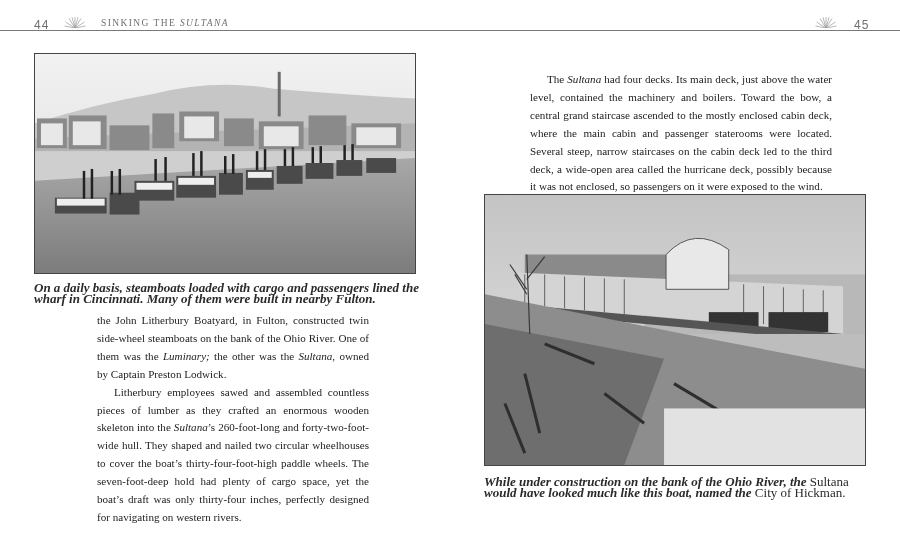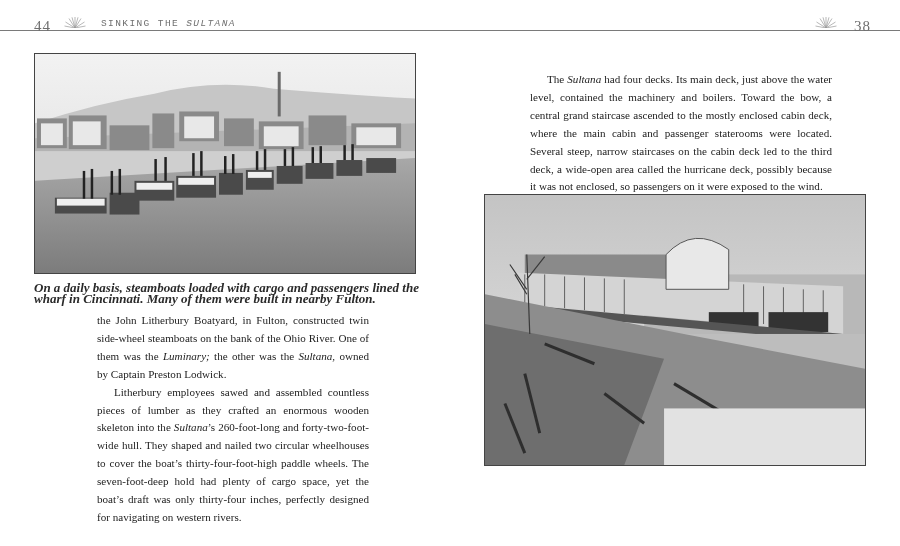--- a/index.html
+++ b/index.html
@@ -3,25 +3,25 @@
 <meta charset="utf-8">
 <style>
   html, body { margin: 0; padding: 0; }
   body {
     width: 900px; height: 546px; background: #ffffff; position: relative; overflow: hidden;
     font-family: "DejaVu Serif", "Liberation Serif", serif; color: #2a2a2a;
   }
   .spread { position: absolute; left: 0; top: 0; width: 900px; height: 546px; }
   .header-rule { position: absolute; left: 0; right: 0; top: 30px; height: 1px; background: #7a7a7a; }
   .running-head {
-    position: absolute; top: 18px; font-family: Liberation Mono, monospace; font-size: 9.5px;
+    position: absolute; top: 18px; font-family: Liberation Serif, serif; font-size: 9.5px;
     letter-spacing: 1.4px; color: #6f6f6f; text-transform: uppercase; white-space: nowrap;
   }
   .running-head .it { font-style: italic; }
-  .folio { position: absolute; top: 18px; font-family: Liberation Serif, serif; font-size: 15px; color: #6f6f6f; letter-spacing: 1px; }
+  .folio { position: absolute; top: 18px; font-family: Liberation Sans, sans-serif; font-size: 12px; color: #6f6f6f; letter-spacing: 1px; }
   .ornament { position: absolute; top: 15px; width: 22px; height: 13px; }
   .photo {
     position: absolute; border: 1px solid #444; background: #d9d9d9; overflow: hidden; box-sizing: border-box;
   }
   .photo svg { display: block; width: 100%; height: 100%; }
   .caption {
     position: absolute; font-family: "Liberation Serif", serif; font-style: italic; font-weight: bold;
     font-size: 13px; line-height: 11px; color: #2a2a2a;
   }
   .caption .roman { font-style: normal; font-weight: normal; }
@@ -64,21 +64,21 @@
         <line x1="11" y1="13" x2="5" y2="3.5"></line>
         <line x1="11" y1="13" x2="17" y2="3.5"></line>
       <line x1="11" y1="13" x2="1.5" y2="7"></line>
         <line x1="11" y1="13" x2="20.5" y2="7"></line>
         <line x1="11" y1="13" x2="0.5" y2="11"></line>
       <line x1="11" y1="13" x2="21.5" y2="11"></line>
         <line x1="11" y1="13" x2="8" y2="2.3"></line>
         <line x1="11" y1="13" x2="14" y2="2.3"></line>
     </g>
   </svg>
-  <span class="folio" style="left:854px;">38</span>
+  <span class="folio" style="left:854px;">45</span>
 
   <div class="photo" style="left:34px; top:53px; width:382px; height:221px;">
     <svg viewBox="0 0 382 221" preserveAspectRatio="none">
       <defs>
         <linearGradient id="skyL" x1="0" y1="0" x2="0" y2="1">
           <stop offset="0" stop-color="#f2f2f2"></stop>
             <stop offset="1" stop-color="#d8d8d8"></stop>
         </linearGradient>
         <linearGradient id="waterL" x1="0" y1="0" x2="0" y2="1">
           <stop offset="0" stop-color="#a8a8a8"></stop>
@@ -200,14 +200,15 @@
         <line x1="40" y1="180" x2="55" y2="240"></line>
           <line x1="190" y1="190" x2="240" y2="220"></line>
       </g>
       <rect x="180" y="215" width="202" height="57" fill="#e2e2e2"></rect>
       <g stroke="#3a3a3a" stroke-width="1.2" fill="none">
         <path d="M45 140 L42 60 M42 95 L25 70 M42 85 L60 62 M42 100 L30 80"></path>
       </g>
     </svg>
   </div>
 
+  <div class="caption" style="left:484px; top:476px; width:390px;"><span>While under construction on the bank of the Ohio River, the </span><span class="roman">Sultana</span><span> would have looked much like this boat, named the </span><span class="roman">City of Hickman.</span></div>
 
 </div>
 
 </body></html>

